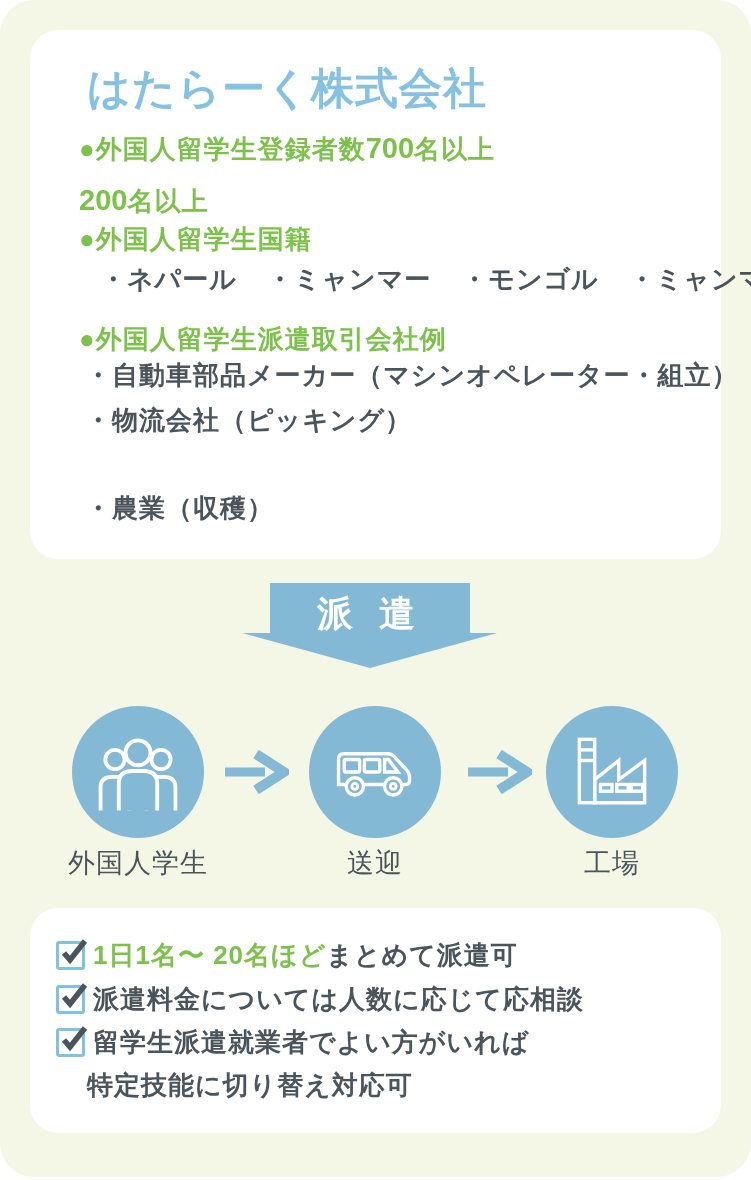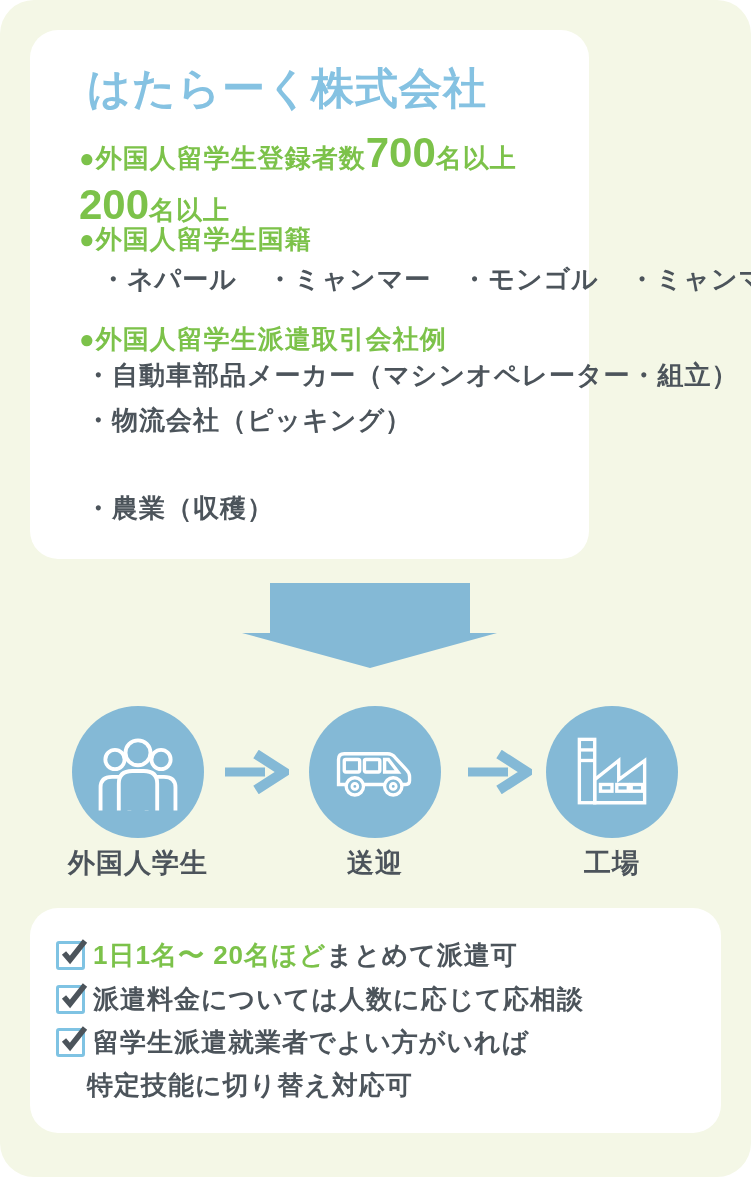--- a/index.html
+++ b/index.html
@@ -3,31 +3,31 @@
 <meta charset="utf-8">
 <style>
   html,body{margin:0;padding:0;background:#ffffff;}
   #page{
     position:relative;width:751px;height:1180px;background:#ffffff;overflow:hidden;
     font-family:"Liberation Sans","DejaVu Sans",sans-serif;color:#4c545b;
   }
   .abs{position:absolute;}
   #bg-panel{left:0;top:0;width:751px;height:1177px;background:#f4f7e6;border-radius:34px;}
   .card{background:#ffffff;border-radius:28px;}
-  #card1{left:30px;top:30px;width:559px;height:529px;}
+  #card1{left:30px;top:30px;width:691px;height:529px;}
   #card2{left:30px;top:908px;width:691px;height:225px;}
   .title{font-size:43px;font-weight:700;color:#85c2e2;letter-spacing:1px;white-space:nowrap;}
   .stat{display:flex;align-items:baseline;white-space:nowrap;text-align:right;}
   .green{color:#7cc24a;font-weight:700;}
   .g-label{font-size:26px;letter-spacing:1px;}
-  .g-num{font-size:42px;line-height:1;letter-spacing:0;}
+  .g-num{font-size:29px;line-height:1;letter-spacing:0;}
   .dark-line{font-size:26px;font-weight:700;color:#4c545b;letter-spacing:1px;white-space:nowrap;}
   .nat-row{display:flex;gap:30px;}
   .step-circle{width:132px;height:132px;border-radius:50%;background:#84b9d6;display:flex;align-items:center;justify-content:center;}
-  .step-label{width:200px;text-align:center;font-size:27px;font-weight:700;color:#4c545b;letter-spacing:1px;}
+  .step-label{width:200px;text-align:center;font-size:27px;font-weight:400;color:#4c545b;letter-spacing:1px;}
   .banner-text{width:280px;text-align:center;font-size:36px;font-weight:700;color:#ffffff;letter-spacing:8px;}
   .check-row{display:flex;align-items:flex-start;gap:8px;white-space:nowrap;}
   .checkbox{position:relative;width:23px;height:23px;border:3px solid #7fc3e3;border-radius:3px;background:#ffffff;flex:0 0 auto;margin-top:3px;}
   .checkbox svg{position:absolute;left:-1px;top:-7px;}
   .check-text{font-size:26px;font-weight:700;letter-spacing:1px;}
 </style>
 </head>
 <body>
 
 <div id="page">
@@ -59,20 +59,21 @@
     <div class="abs green g-label" style="left:49px;top:292px;">●外国人留学生派遣取引会社例</div>
 
     <div class="abs dark-line" style="left:55px;top:328px;">・自動車部品メーカー（マシンオペレーター・組立）</div>
     <div class="abs dark-line" style="left:55px;top:373px;">・物流会社（ピッキング）</div>
     <div class="abs dark-line" style="left:55px;top:461px;">・農業（収穫）</div>
   </div>
 
   <svg class="abs" style="left:230px;top:575px;" width="280" height="100" viewBox="0 0 280 100">
     <polygon points="40,8 240,8 240,58 267,58 140,93 12,58 40,58" fill="#84b9d6"></polygon>
   </svg>
+  <div class="abs banner-text" style="left:230px;top:590px;">派 遣</div>
 
   <div class="abs step-circle" style="left:72px;top:706px;">
     <svg width="96" height="96" viewBox="0 0 100 100">
       <g stroke="#ffffff" stroke-width="4" fill="#84b9d6">
         <circle cx="26" cy="37" r="10"></circle>
         <path d="M11,90 V66 Q11,55 23,55 H29 Q41,55 41,66 V90"></path>
         <circle cx="74" cy="37" r="10"></circle>
         <path d="M59,90 V66 Q59,55 71,55 H77 Q89,55 89,66 V90"></path>
         <circle cx="50" cy="30" r="13"></circle>
         <path d="M30,90 V62 Q30,49 44,49 H56 Q70,49 70,62 V90"></path>

